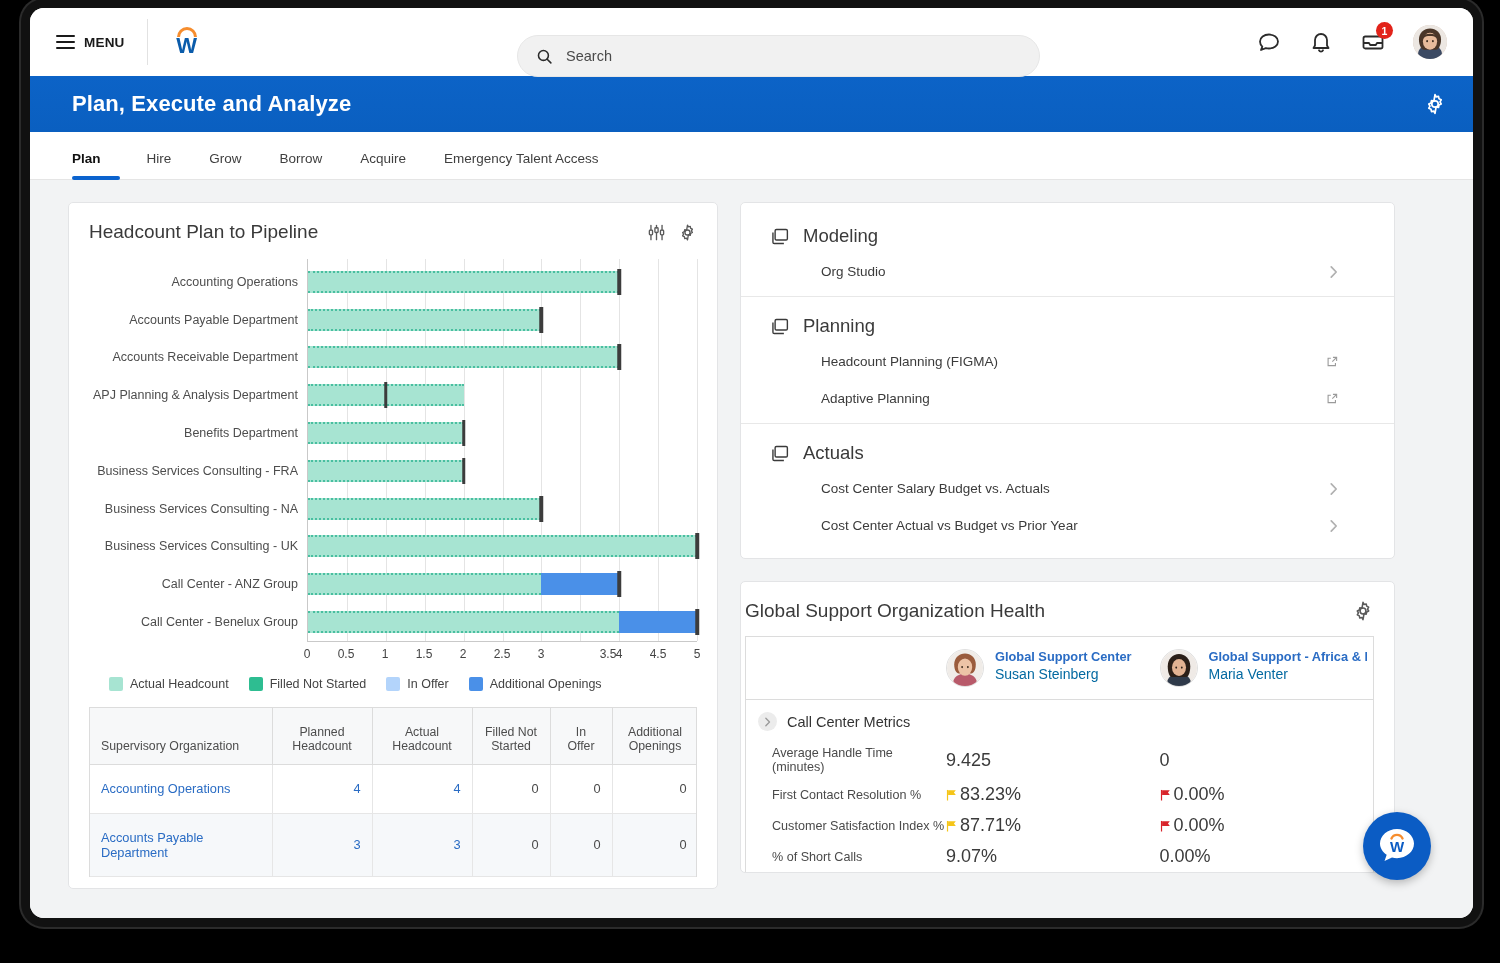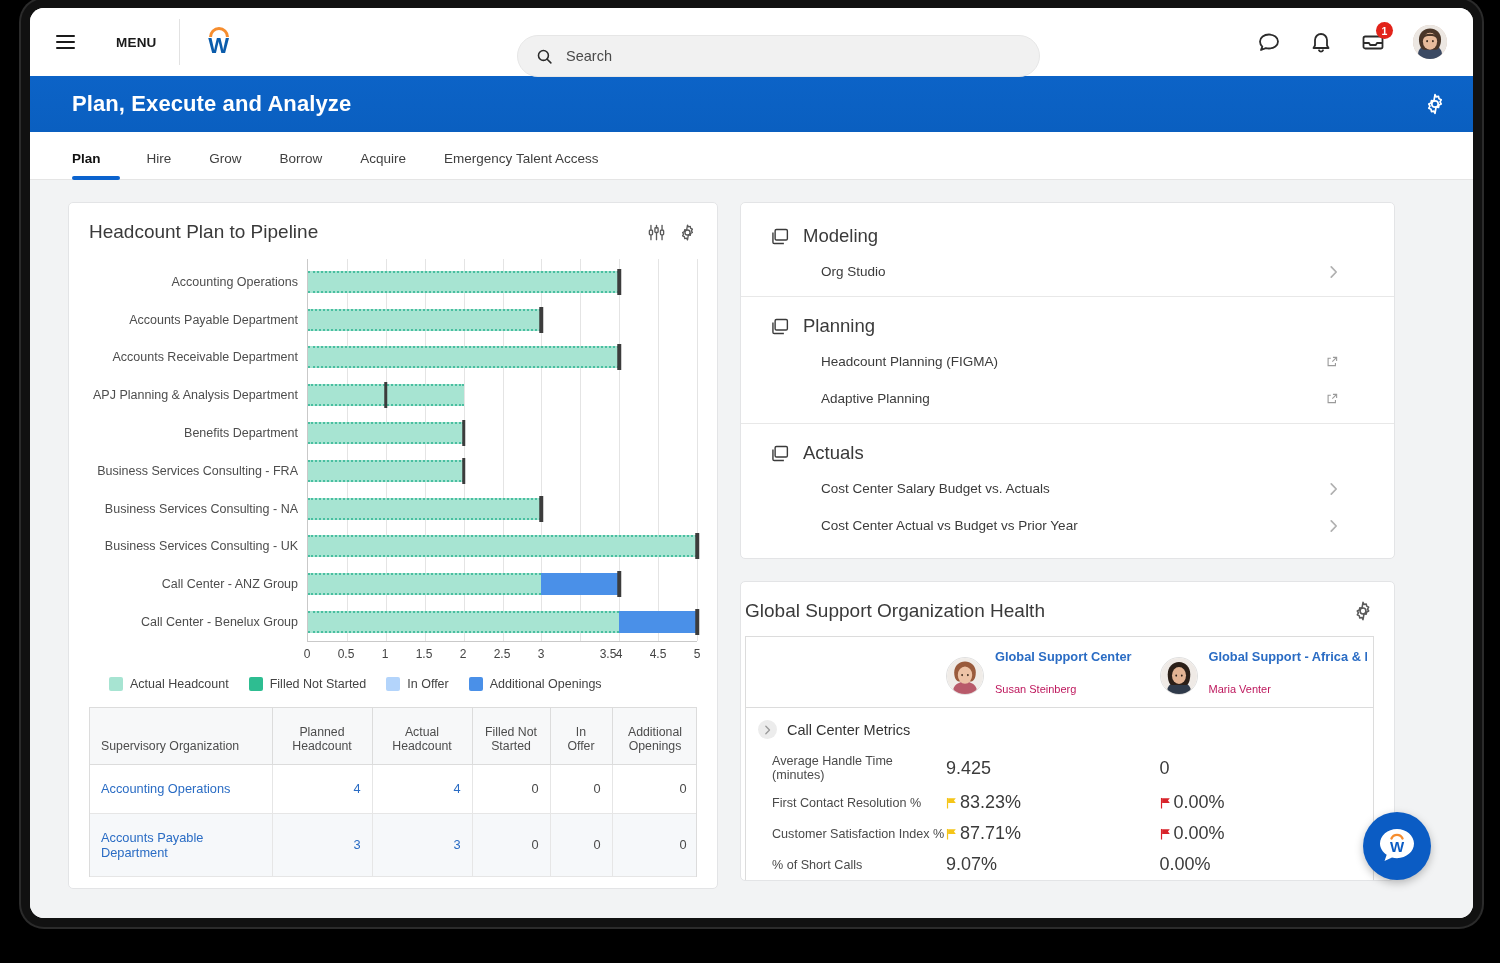--- a/index.html
+++ b/index.html
@@ -27,21 +27,21 @@
     position: relative;
   }
   .menu-btn {
     display: flex; align-items: center; gap: 9px;
     padding: 0 22px 0 26px;
     height: 68px;
     cursor: pointer;
   }
   .hamburger { width: 19px; display: flex; flex-direction: column; gap: 4px; }
   .hamburger i { display: block; height: 2px; background: #1a1a1a; border-radius: 1px; }
-  .menu-label { font-size: 13.5px; font-weight: 700; color: #1a1a1a; letter-spacing: .2px; margin-left: 32px; }
+  .menu-label { font-size: 13.5px; font-weight: 700; color: #1a1a1a; letter-spacing: .2px; }
   .divider-v { width: 1px; height: 46px; background: #e2e2e2; }
   .logo-wrap {
     width: 78px; height: 68px;
     display: flex; align-items: center; justify-content: center;
     cursor: pointer;
   }
   .wd-logo { position: relative; width: 30px; height: 34px; }
   .wd-arc {
     position: absolute; top: 2px; left: 5px;
     width: 20px; height: 10px;
@@ -237,36 +237,36 @@
     display: flex; align-items: center; justify-content: space-between;
     margin-bottom: 14px;
   }
   .health-head h2 { font-size: 19px; color: #3a3a3a; font-weight: 400; }
   .hgrid { border: 1px solid #dcdcdc; border-bottom: none; }
   .hhead {
     display: flex; border-bottom: 1px solid #dcdcdc;
   }
   .hh-spacer { width: 200px; flex: none; }
   .hh-col {
-    flex: 1; display: flex; align-items: flex-end; gap: 11px;
+    flex: 1; display: flex; align-items: flex-start; gap: 11px;
     padding: 12px 6px 12px 0;
     min-width: 0;
   }
   .hh-avatar {
     width: 38px; height: 38px; border-radius: 50%;
     flex: none; overflow: hidden; position: relative;
     border: 1px solid #e0e0e0;
   }
   .hh-txt { min-width: 0; }
   .hh-org {
     font-size: 12.8px; color: #2a6cc4; font-weight: 700;
     white-space: nowrap; overflow: hidden;
     cursor: pointer;
   }
-  .hh-name { font-size: 11px; color: #be185d; margin-top: 19px; white-space: nowrap; }
+  .hh-name { font-size: 14px; color: #0369a1; margin-top: 2px; white-space: nowrap; }
   .metric-group {
     display: flex; align-items: center; gap: 10px;
     padding: 12px 0 10px 12px;
   }
   .toggle-circ {
     width: 19px; height: 19px; border-radius: 50%;
     background: #ececec; flex: none;
     display: flex; align-items: center; justify-content: center;
     cursor: pointer;
   }

